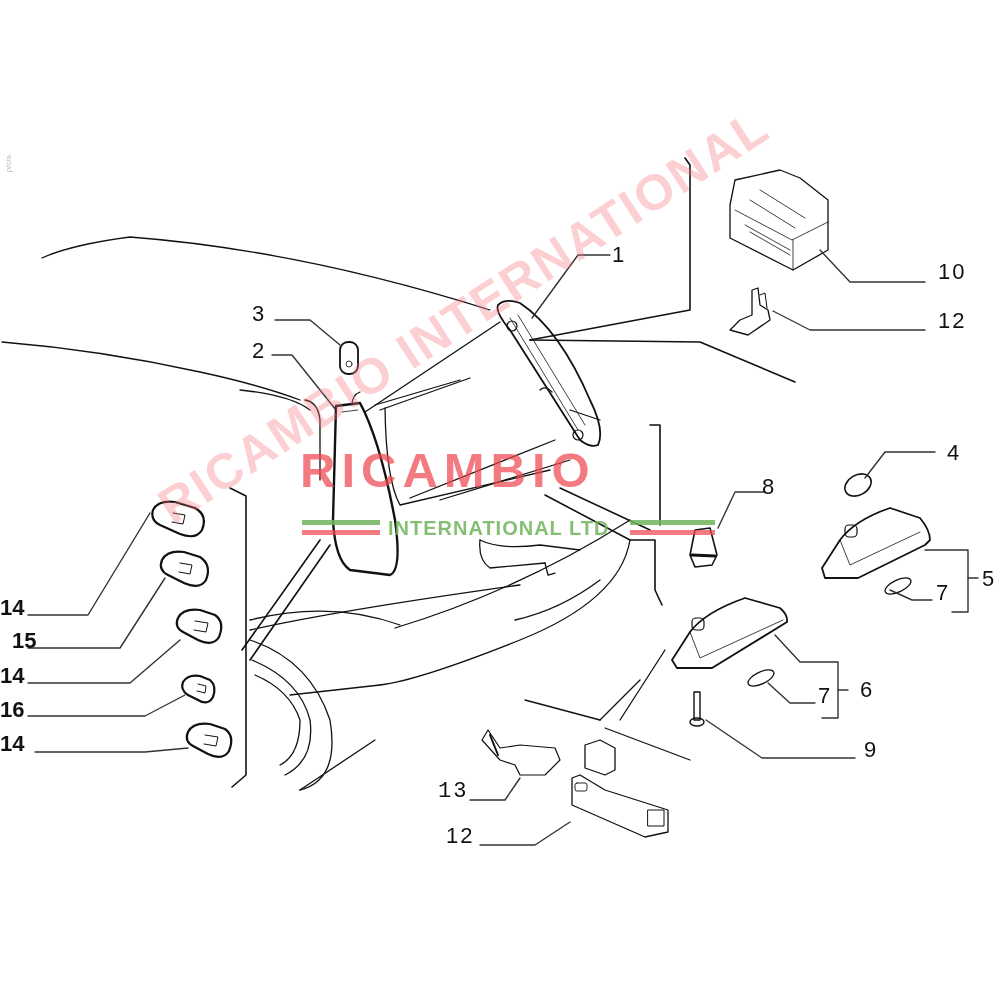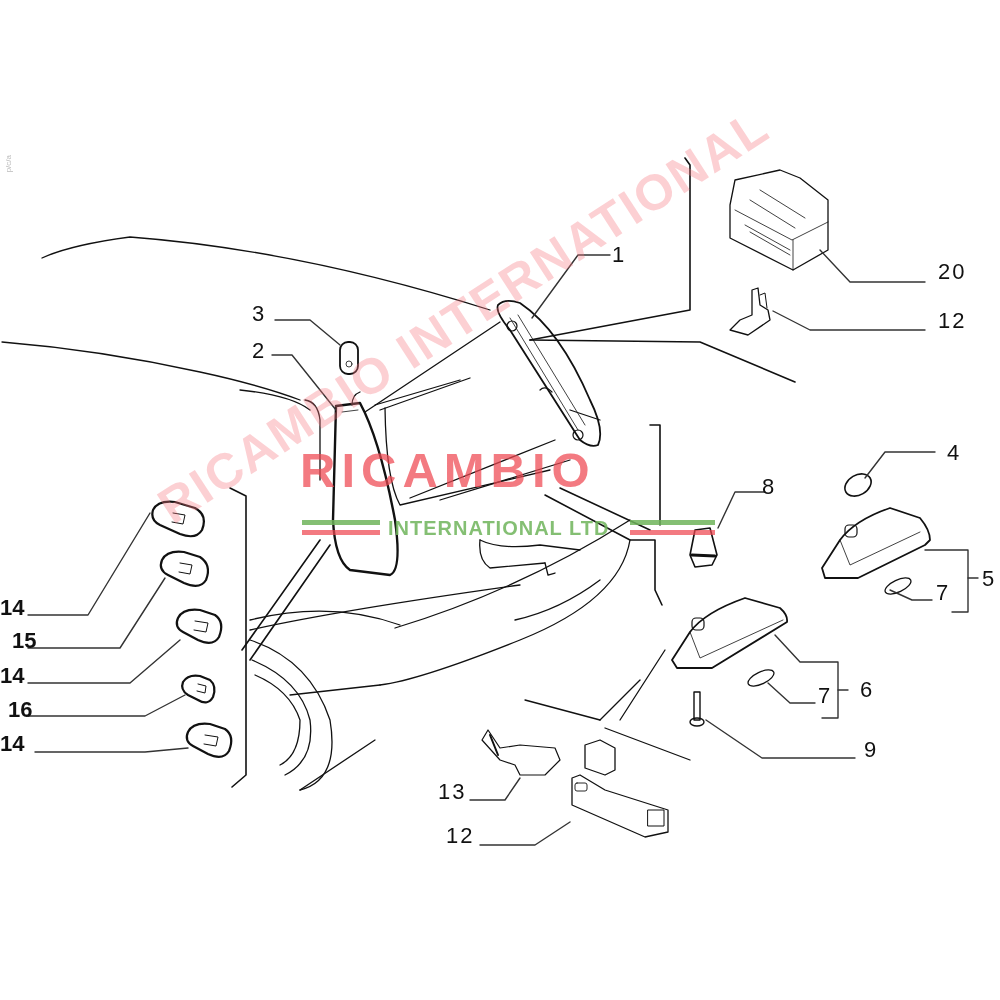--- a/index.html
+++ b/index.html
@@ -197,21 +197,21 @@
 <div class="callout-label" style="left:612px; top:244px;">1</div>
 <div class="callout-label" style="left:252px; top:340px;">2</div>
 <div class="callout-label" style="left:252px; top:303px;">3</div>
 <div class="callout-label" style="left:947px; top:442px;">4</div>
 <div class="callout-label" style="left:982px; top:568px;">5</div>
 <div class="callout-label" style="left:860px; top:679px;">6</div>
 <div class="callout-label" style="left:936px; top:582px;">7</div>
 <div class="callout-label" style="left:818px; top:685px;">7</div>
 <div class="callout-label" style="left:762px; top:476px;">8</div>
 <div class="callout-label" style="left:864px; top:739px;">9</div>
-<div class="callout-label" style="left:938px; top:261px;">20</div>
+<div class="callout-label" style="left:938px; top:261px;">10</div>
 <div class="callout-label" style="left:938px; top:310px;">12</div>
 <div class="callout-label" style="left:438px; top:825px;margin-left:8px;">12</div>
-<div class="callout-label" style="left:438px; top:781px;">13</div>
+<div class="callout-label" style="left:438px; top:781px;font-family:Liberation Mono, monospace;">13</div>
 <div class="callout-label bold" style="left:0px; top:597px;">14</div>
 <div class="callout-label bold" style="left:12px; top:630px;">15</div>
 <div class="callout-label bold" style="left:0px; top:665px;">14</div>
-<div class="callout-label bold" style="left:0px; top:699px;margin-left:8px;">16</div>
+<div class="callout-label bold" style="left:0px; top:699px;">16</div>
 <div class="callout-label bold" style="left:0px; top:733px;">14</div>
 
 </body></html>

